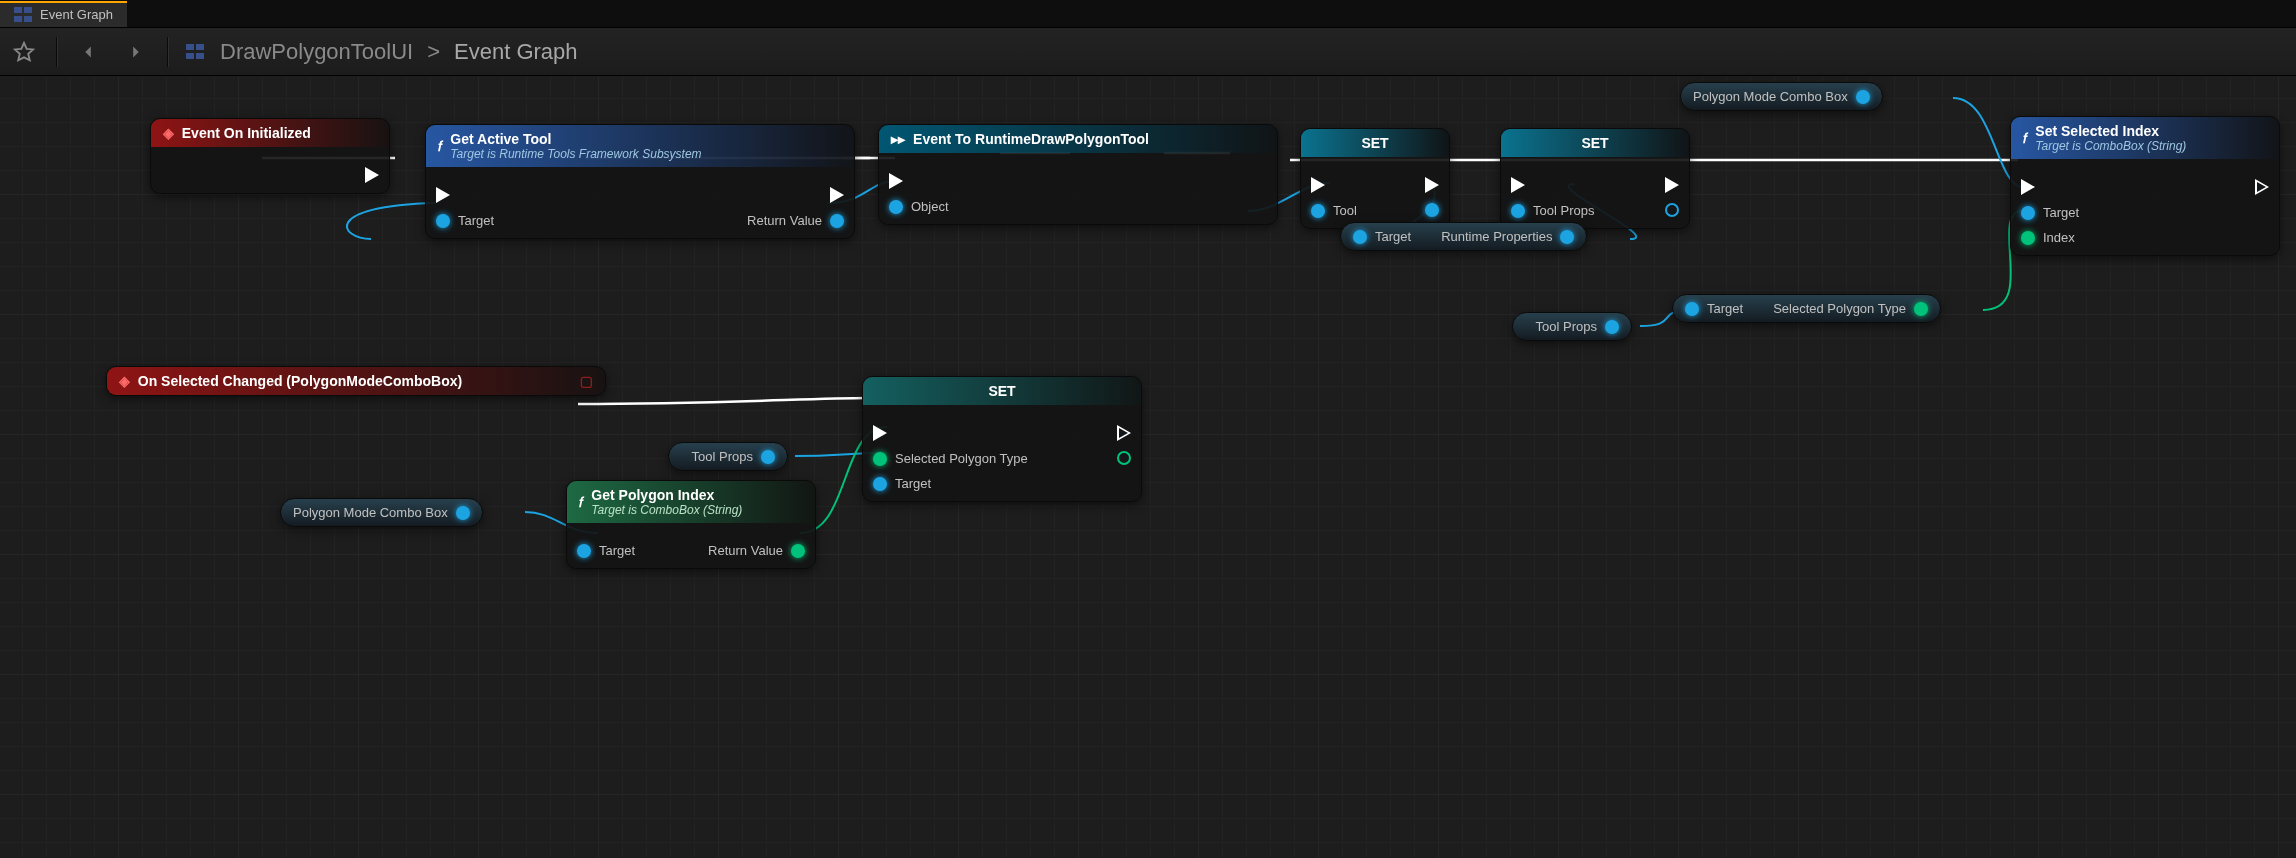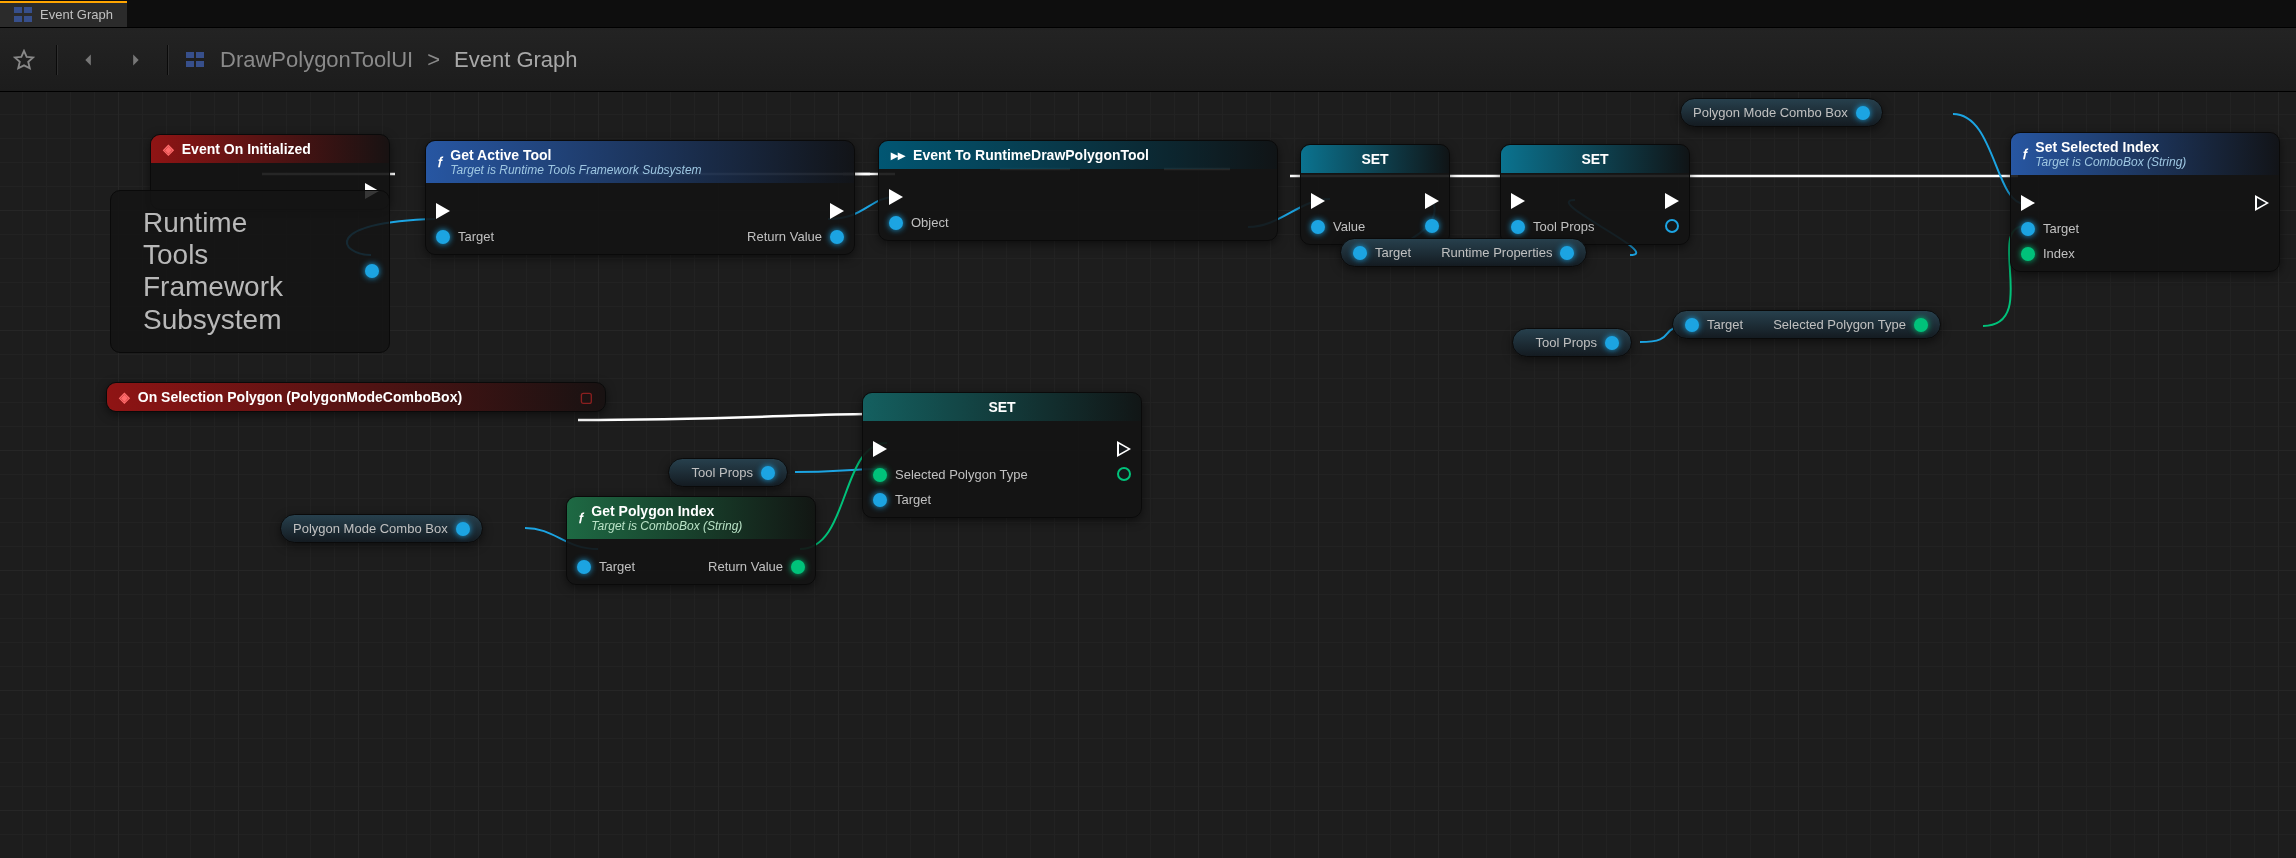--- a/index.html
+++ b/index.html
@@ -27,21 +27,21 @@
     gap: 6px;
     height: 26px;
     padding: 0 14px;
     background: #2b2b2b;
     border-top: 2px solid #ffa500;
     color: #c0c0c0;
     font-size: 13px;
   }
   
   .toolbar {
-    height: 64px;
+    height: 48px;
     background: linear-gradient(#232323,#1c1c1c);
     border-bottom: 1px solid #000;
     display: flex;
     align-items: center;
     padding: 0 10px;
     gap: 18px;
   }
   .toolbar .tbtn {
     width: 28px; height: 28px;
     display: flex; align-items: center; justify-content: center;
@@ -285,31 +285,20 @@
     </div>
     <div class="node-body">
       <div class="col outputs">
         <div class="pinrow">
             <span class="pin exec"></span>
           </div>
       </div>
     </div>
   </div>
 
-  <div class="comment-node" style="left:110px; top:98px; width:280px;">
-    <div style="display:flex;align-items:center;padding:0 10px;">
-      <div class="comment-body" style="flex:1">
-        <div>Runtime</div>
-        <div>Tools</div>
-        <div>Framework</div>
-        <div>Subsystem</div>
-      </div>
-      <span class="pin c-object filled"></span>
-    </div>
-  </div>
 
   <div class="node" style="left:425px; top:48px; width:430px;">
     <div class="node-header">
       <span>𝑓</span>
       <div>
         <div>Get Active Tool</div>
         <div class="node-sub">Target is Runtime Tools Framework Subsystem</div>
       </div>
     </div>
     <div class="node-body">
@@ -356,21 +345,21 @@
     <div class="node-header cyanlight" style="justify-content:center">
       <span>SET</span>
     </div>
     <div class="node-body">
       <div class="col inputs">
         <div class="pinrow">
             <span class="pin exec"></span>
           </div>
         <div class="pinrow">
             <span class="pin c-object filled"></span>
-            <span>Value</span>
+            <span>Tool</span>
           </div>
       </div>
       <div class="col outputs">
         <div class="pinrow">
             <span class="pin exec"></span>
           </div>
         <div class="pinrow">
             <span class="pin c-object filled"></span>
           </div>
       </div>
@@ -486,21 +475,21 @@
             <span class="pin c-enum filled"></span>
             <span>Selected Polygon Type</span>
           </div>
       </div>
     </div>
   </div>
 
   <div class="node" style="left:106px; top:290px; width:500px;">
     <div class="node-header red">
       <span style="color:#ff6b6b">◈</span>
-      <span>On Selection Polygon (PolygonModeComboBox)</span>
+      <span>On Selected Changed (PolygonModeComboBox)</span>
       <span style="margin-left:auto;color:#8a1f1f">▢</span>
     </div>
   </div>
 
   <div class="node setnode" style="left:862px; top:300px; width:280px;">
     <div class="node-header teal" style="justify-content:center">
       <span>SET</span>
     </div>
     <div class="node-body">
       <div class="col inputs">

